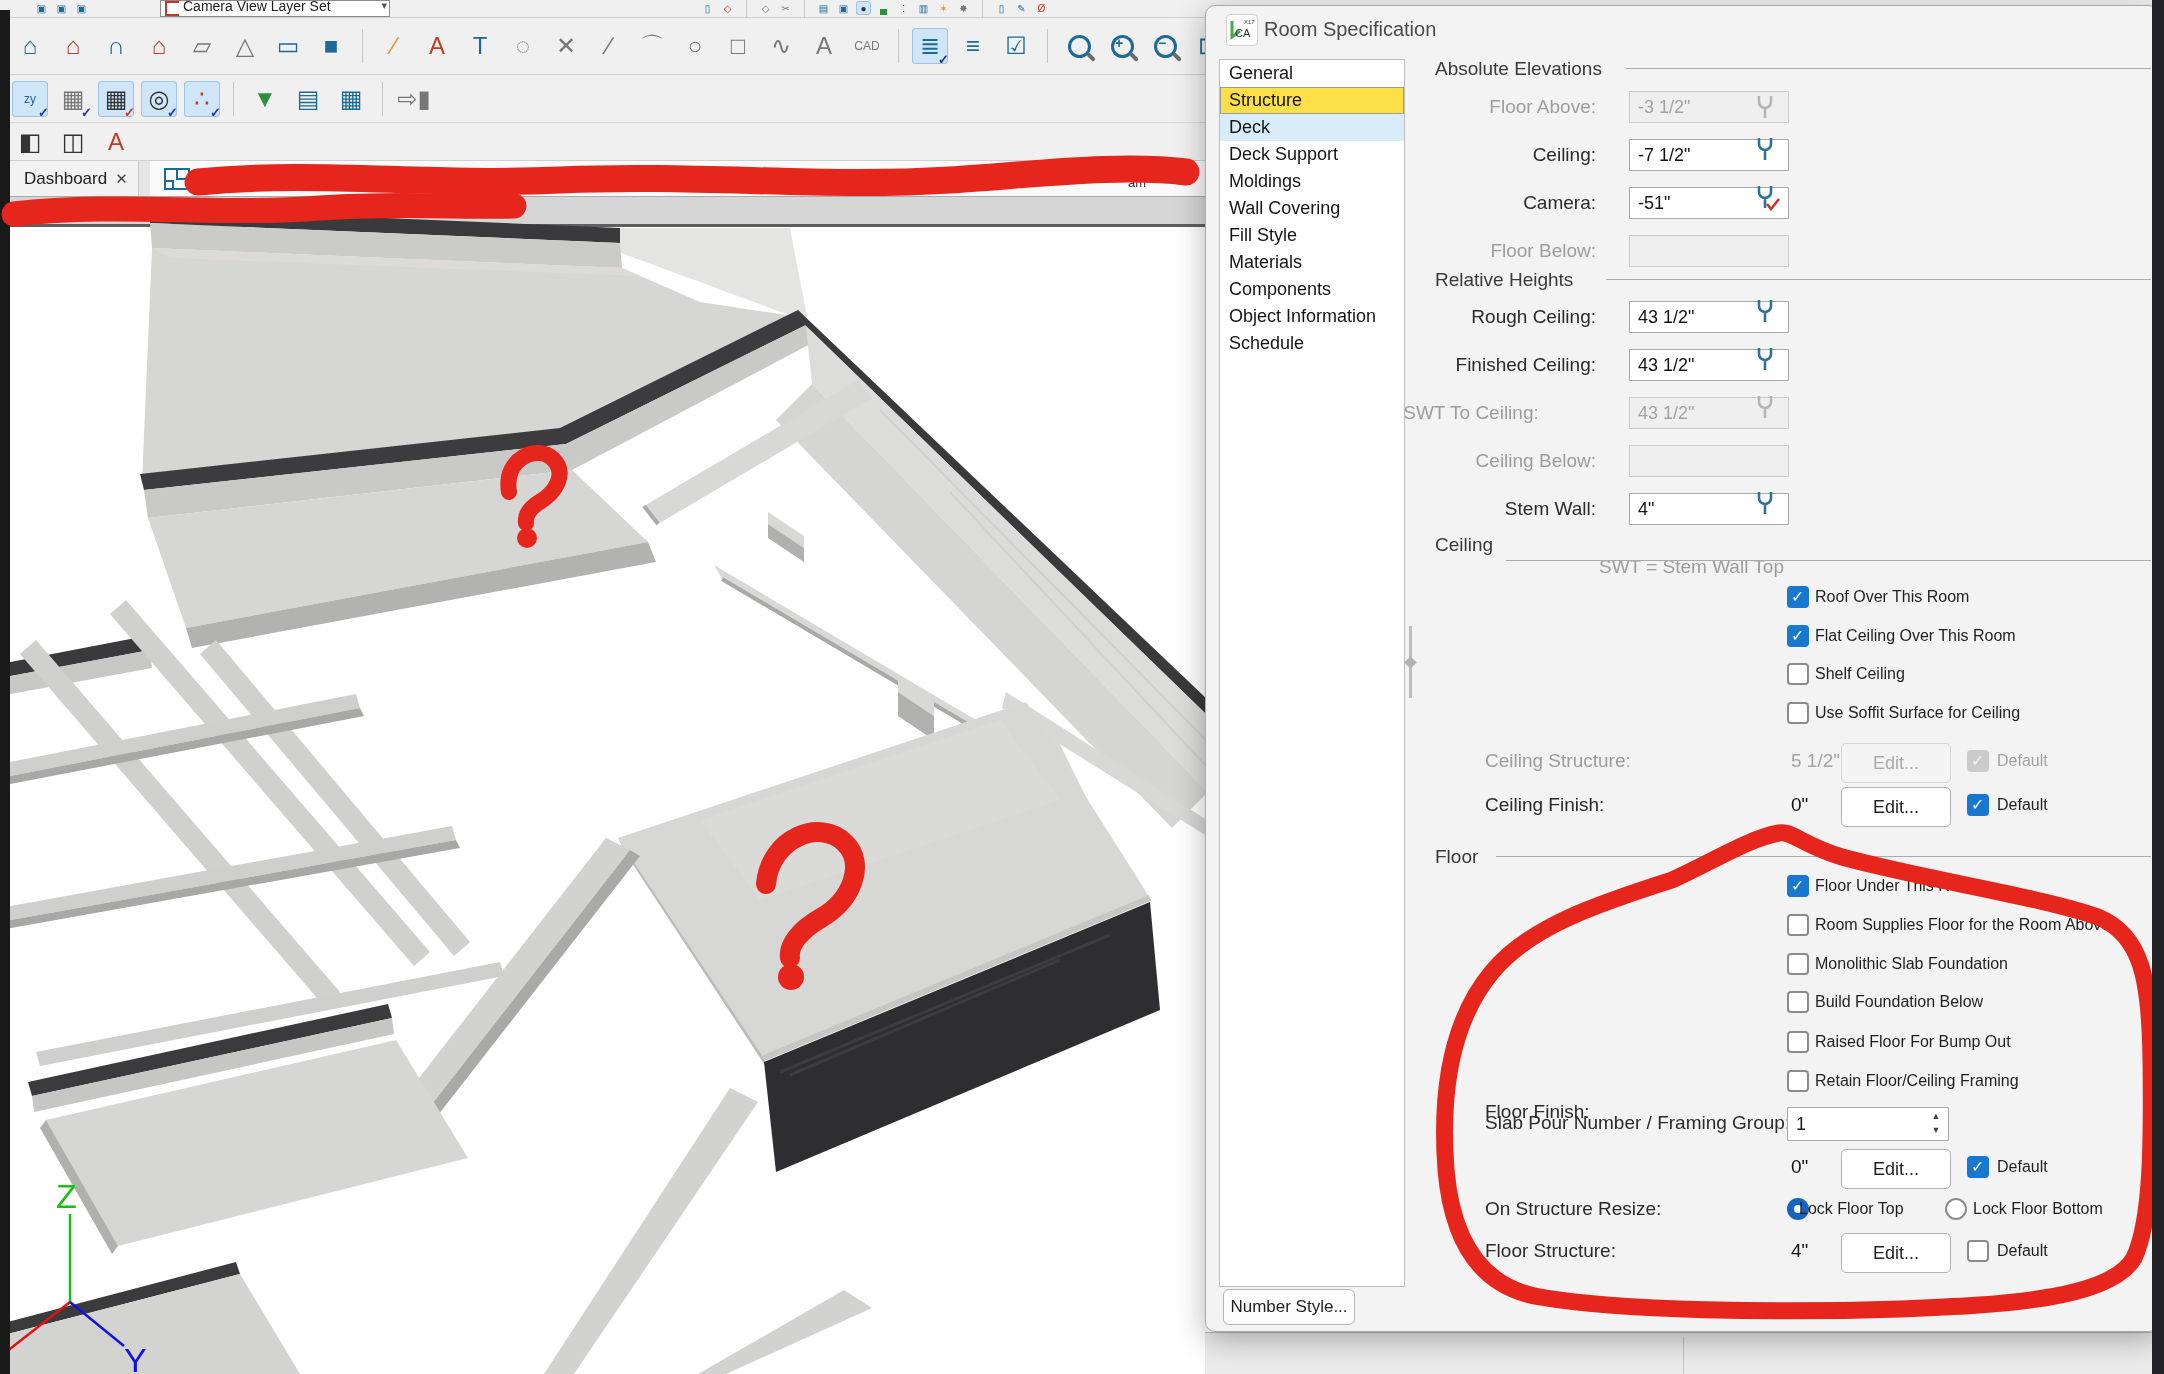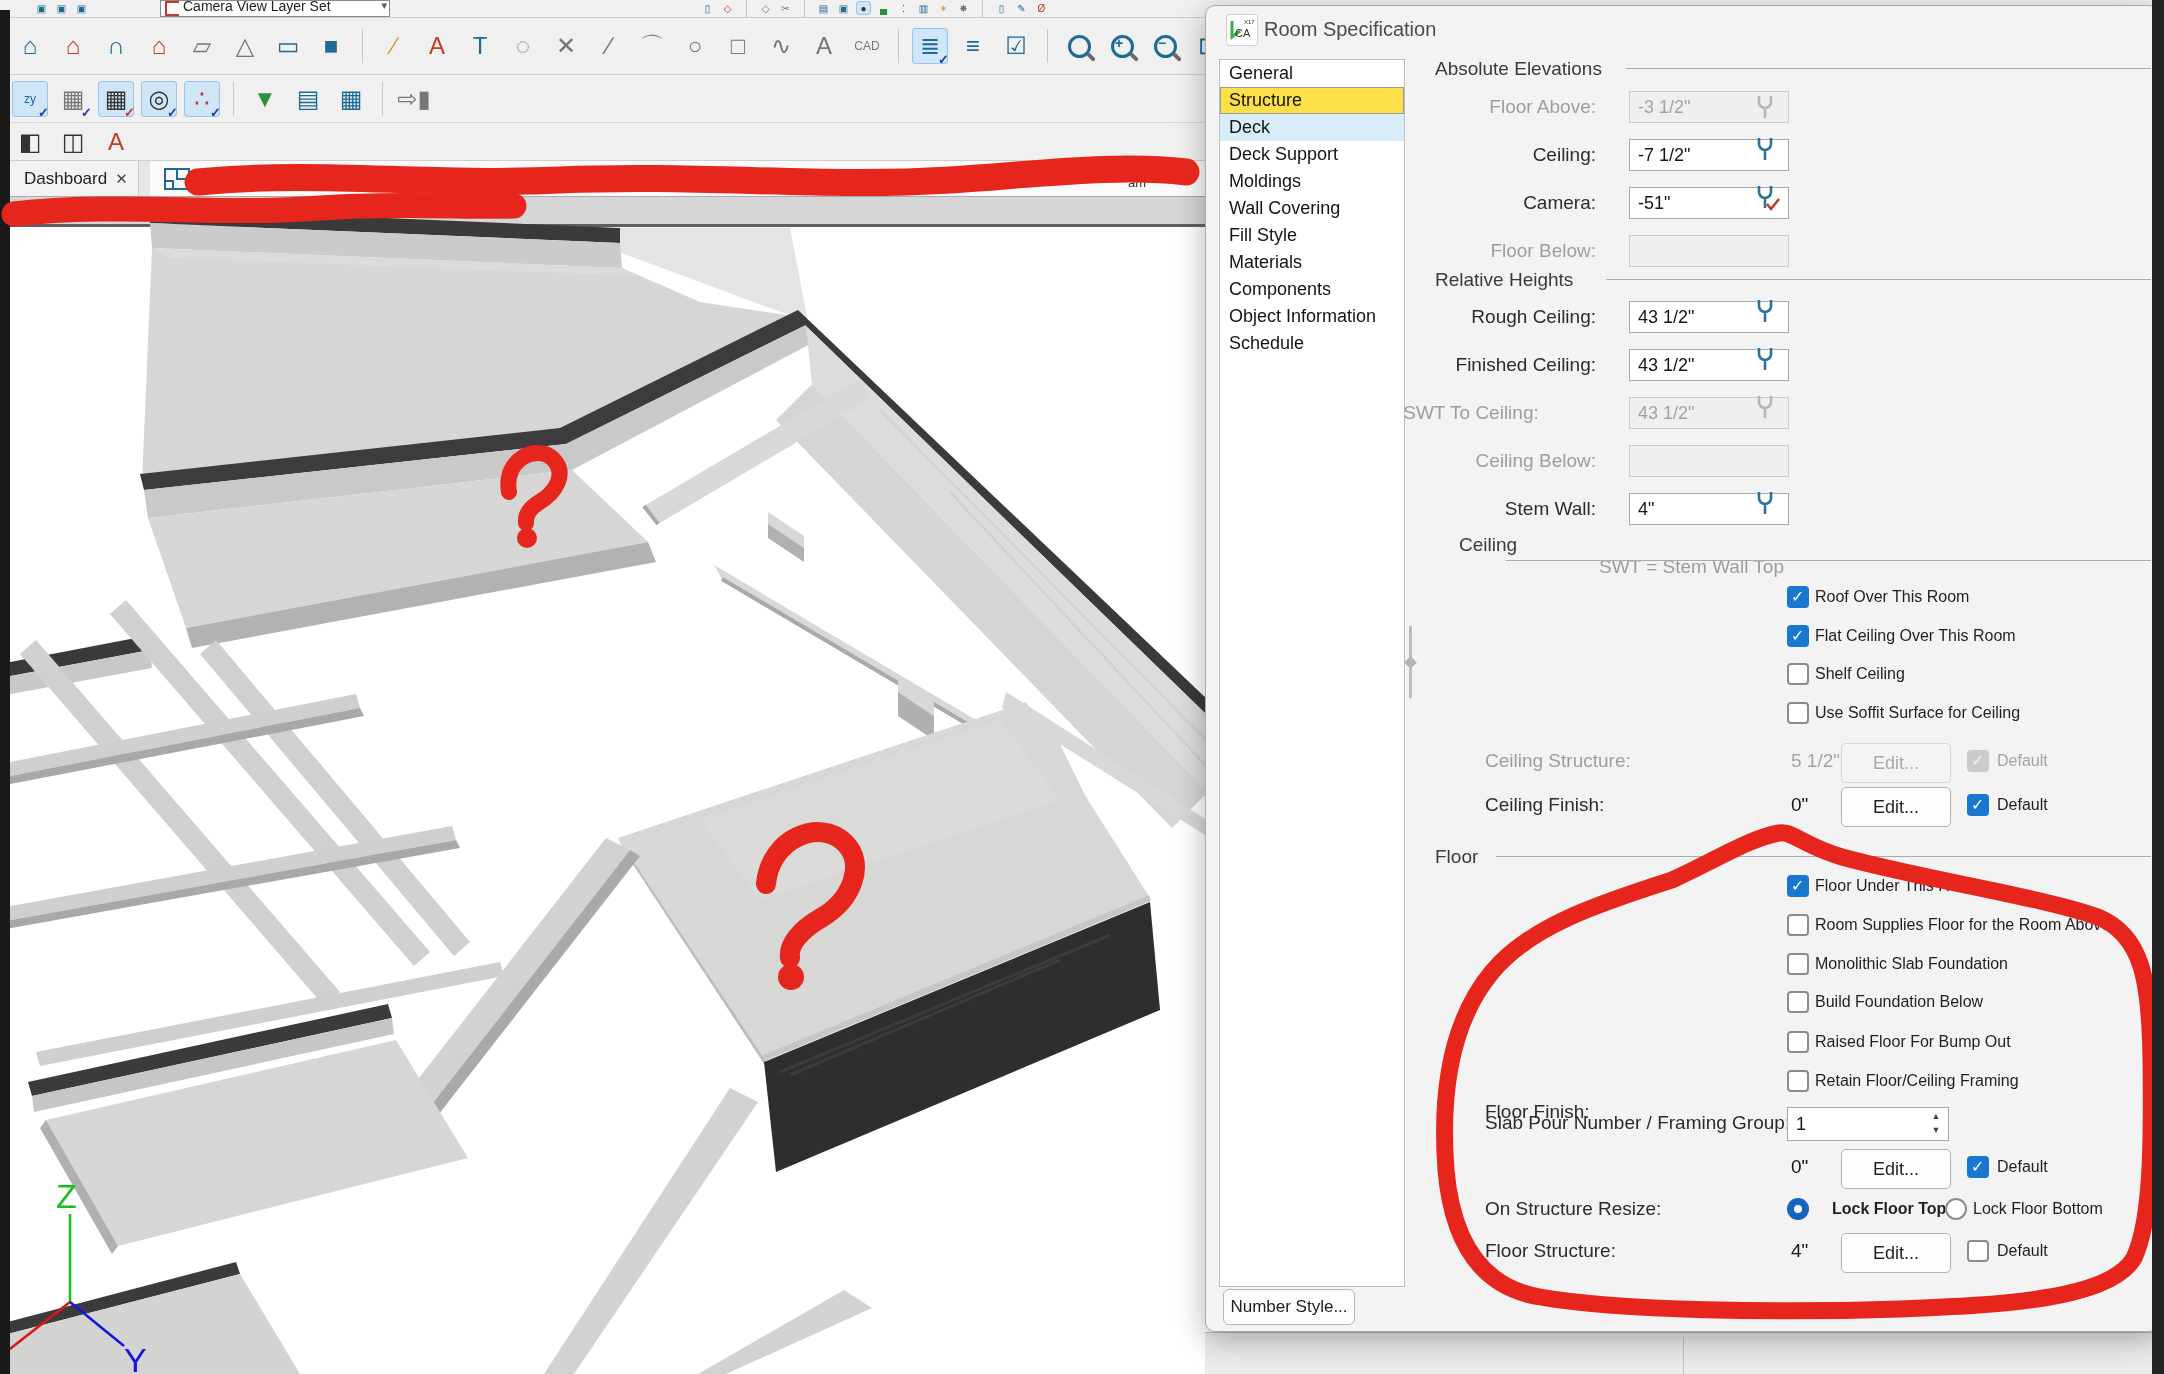--- a/index.html
+++ b/index.html
@@ -503,21 +503,21 @@
     <div class="fld dis" style="left:423px;top:439px;"></div>
     <div class="lbl" style="left:140px;top:487px;">Stem Wall:</div>
     <div class="fld" style="left:423px;top:487px;">4"</div>
     <div class="wr" style="left:549px;top:484px;">
         <svg width="20" height="26" viewBox="0 0 20 26">
           <path d="M4 2 v6 a6 6 0 0 0 12 0 V2 M10 14 v10" fill="none" stroke="#2e7293" stroke-width="2.6"></path>
         </svg>
       </div>
     <div class="llbl dis" style="left:393px;top:527px;margin-top:16px;">SWT = Stem Wall Top</div>
 
-    <div class="shead" style="left:229px;top:528px;margin-left:24px;">Ceiling</div>
+    <div class="shead" style="left:229px;top:528px;">Ceiling</div>
     <div class="srule" style="left:300px;top:554px;width:645px;"></div>
     <div class="cb on" style="left:581px;top:580px;"></div>
     <div class="cblab" style="left:609px;top:579px;">Roof Over This Room</div>
     <div class="cb on" style="left:581px;top:619px;"></div>
     <div class="cblab" style="left:609px;top:618px;">Flat Ceiling Over This Room</div>
     <div class="cb" style="left:581px;top:657px;"></div>
     <div class="cblab" style="left:609px;top:656px;">Shelf Ceiling</div>
     <div class="cb" style="left:581px;top:696px;"></div>
     <div class="cblab" style="left:609px;top:695px;">Use Soffit Surface for Ceiling</div>
 
@@ -555,21 +555,21 @@
     </div>
 
     <div class="llbl" style="left:279px;top:1088px;">Floor Finish:</div>
     <div class="val" style="left:585px;top:1143px;">0"</div>
     <div class="btn" style="left:635px;top:1143px;">Edit...</div>
     <div class="cb on" style="left:761px;top:1150px;"></div>
     <div class="cblab" style="left:791px;top:1149px;">Default</div>
 
     <div class="llbl" style="left:279px;top:1185px;">On Structure Resize:</div>
     <div class="rad sel" style="left:581px;top:1192px;"></div>
-    <div class="cblab" style="left:626px;top:1191px;font-weight:bold;">Lock Floor Top</div>
+    <div class="cblab" style="left:593px;top:1191px;">Lock Floor Top</div>
     <div class="rad" style="left:739px;top:1192px;"></div>
     <div class="cblab" style="left:767px;top:1191px;">Lock Floor Bottom</div>
 
     <div class="llbl" style="left:279px;top:1227px;">Floor Structure:</div>
     <div class="val" style="left:585px;top:1227px;">4"</div>
     <div class="btn" style="left:635px;top:1227px;">Edit...</div>
     <div class="cb" style="left:761px;top:1234px;"></div>
     <div class="cblab" style="left:791px;top:1233px;">Default</div>
   </div>
 

